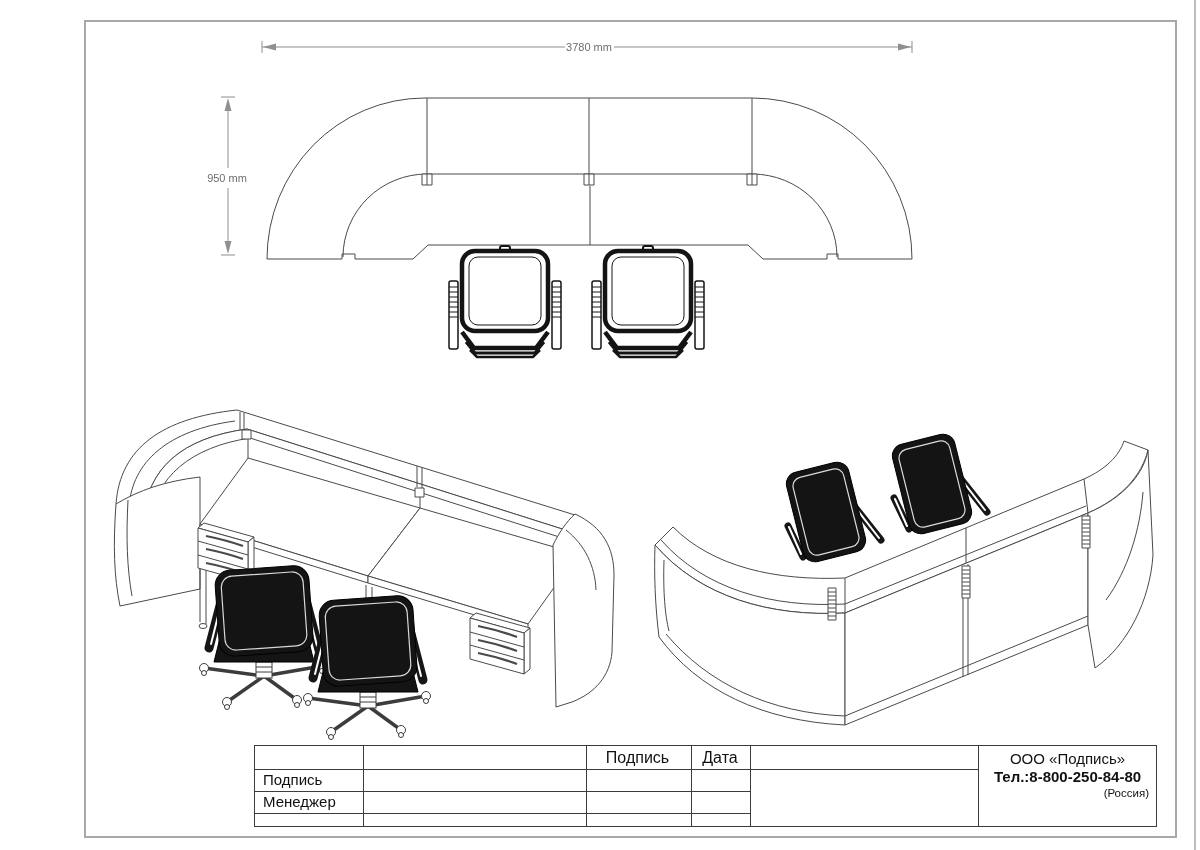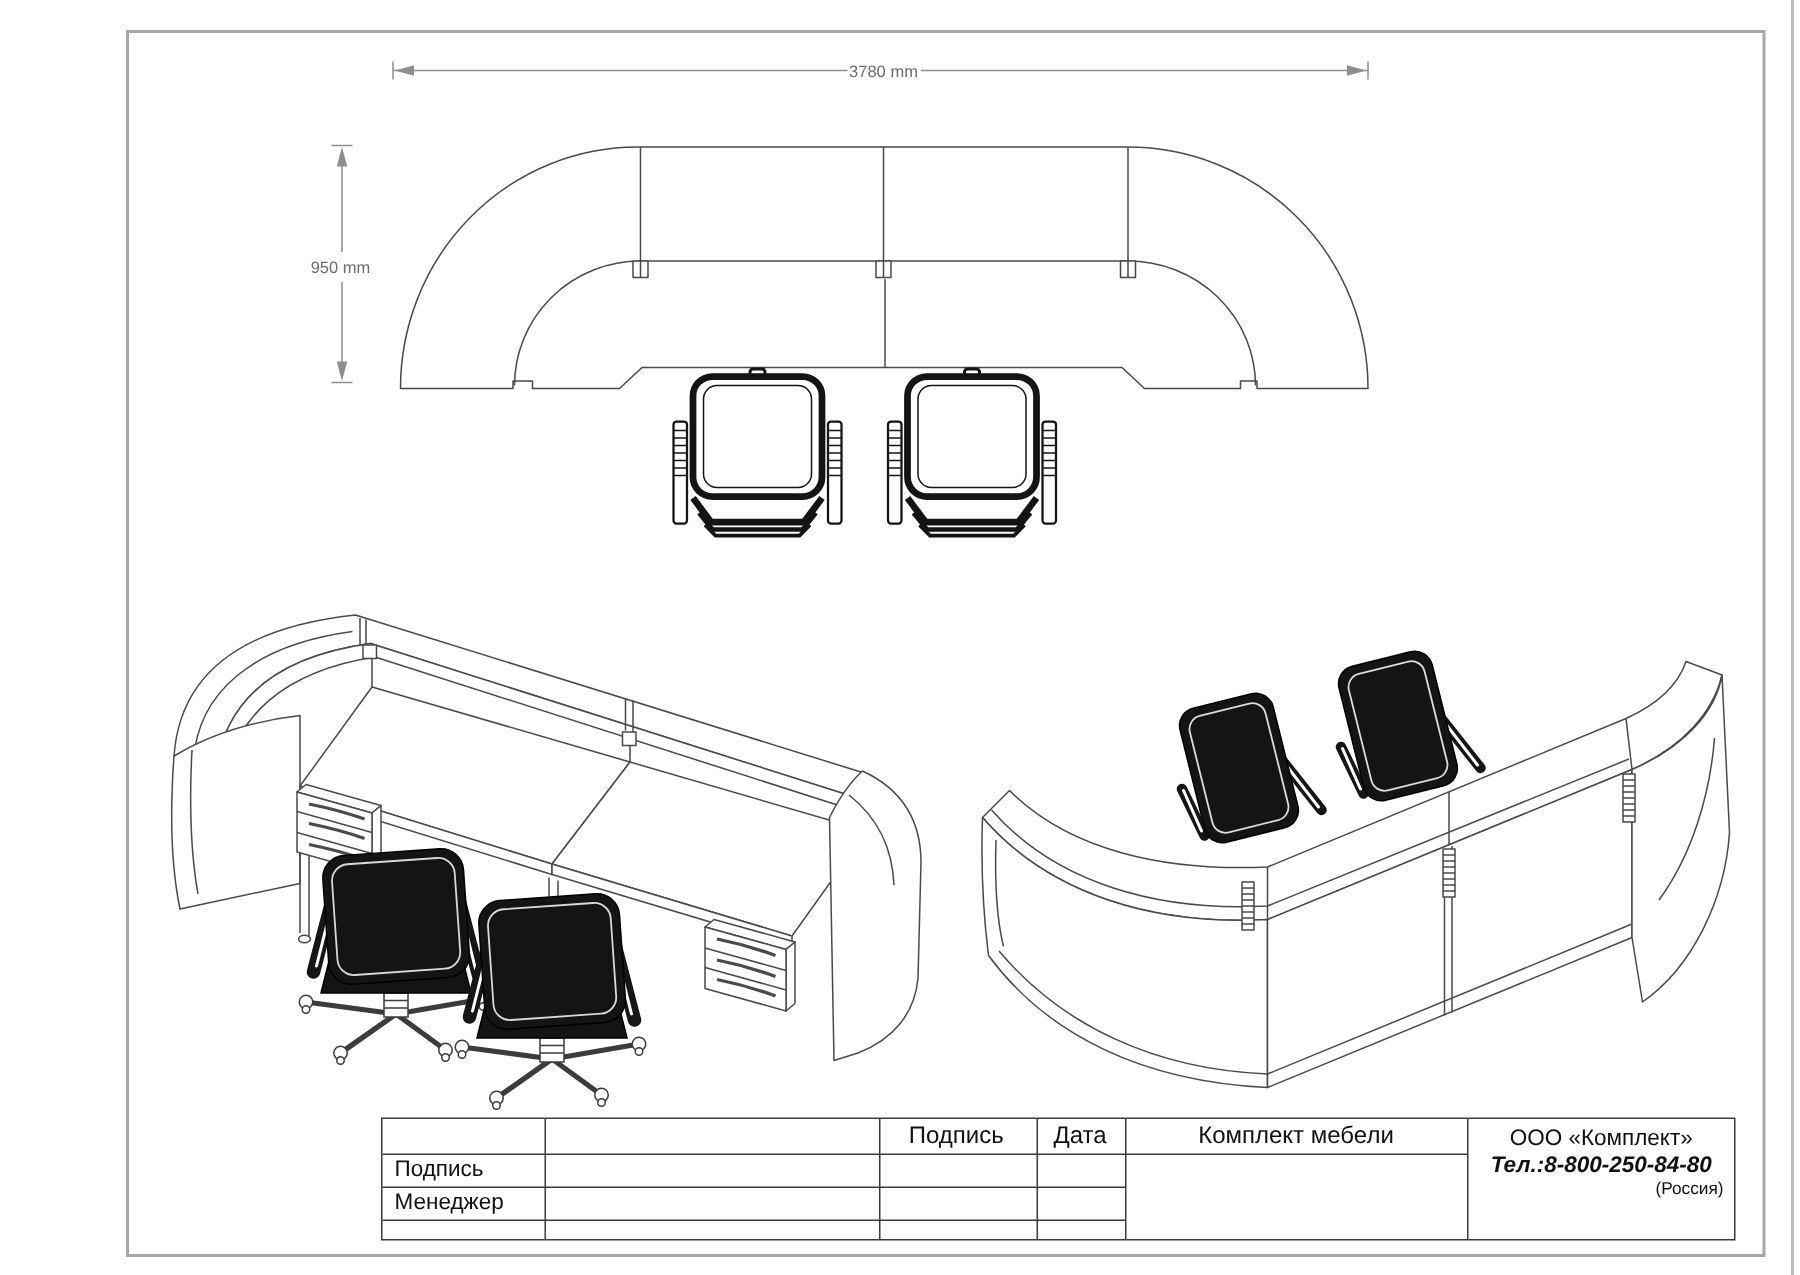--- a/index.html
+++ b/index.html
@@ -26,21 +26,21 @@
   .tb .vline{position:absolute;top:0;width:1px;height:80px;background:#3c3c3c;}
   .tb .hline{position:absolute;height:1px;background:#3c3c3c;left:0;}
   .tb .cell{position:absolute;overflow:hidden;white-space:nowrap;}
   .c-sign{left:330px;top:0;width:105px;height:23px;line-height:23px;text-align:center;font-size:16px;}
   .c-date{left:435px;top:0;width:60px;height:23px;line-height:23px;text-align:center;font-size:16px;}
   .c-product{left:495px;top:0;width:228px;height:23px;line-height:23px;text-align:center;font-size:16px;}
   .c-customer{left:8px;top:23px;width:98px;height:22px;line-height:22px;font-size:15px;}
   .c-manager{left:8px;top:45px;width:98px;height:22px;line-height:22px;font-size:15px;}
   .company{left:723px;top:0;width:179px;height:80px;text-align:center;}
   .company .name{margin-top:4px;font-size:15px;}
-  .company .phone{margin-top:1px;font-size:15px;font-weight:bold;font-style:italic;}
+  .company .phone{margin-top:1px;font-size:15px;font-weight:bold;}
   .company .country{margin-top:2px;font-size:11.5px;text-align:right;padding-right:8px;}
 </style>
 </head>
 <body>
 
 <div class="sheet-border"></div>
 <div class="edge-line"></div>
 
 <svg class="drawing" width="1200" height="850" viewBox="0 0 1200 850">
 
@@ -211,22 +211,21 @@
   <div class="vline" style="left:331px"></div>
   <div class="vline" style="left:436px"></div>
   <div class="vline" style="left:495px"></div>
   <div class="vline" style="left:723px"></div>
   <div class="hline" style="top:23px;width:723px"></div>
   <div class="hline" style="top:45px;width:495px"></div>
   <div class="hline" style="top:67px;width:495px"></div>
 
   <div class="cell c-sign">Подпись</div>
   <div class="cell c-date">Дата</div>
-  <div class="cell c-product">Комплект мебели</div>
   <div class="cell c-customer">Подпись</div>
   <div class="cell c-manager">Менеджер</div>
 
   <div class="cell company">
-    <div class="name">ООО «Комплект»</div>
+    <div class="name">ООО «Подпись»</div>
     <div class="phone">Тел.:8-800-250-84-80</div>
     <div class="country">(Россия)</div>
   </div>
 </div>
 
 </body></html>

